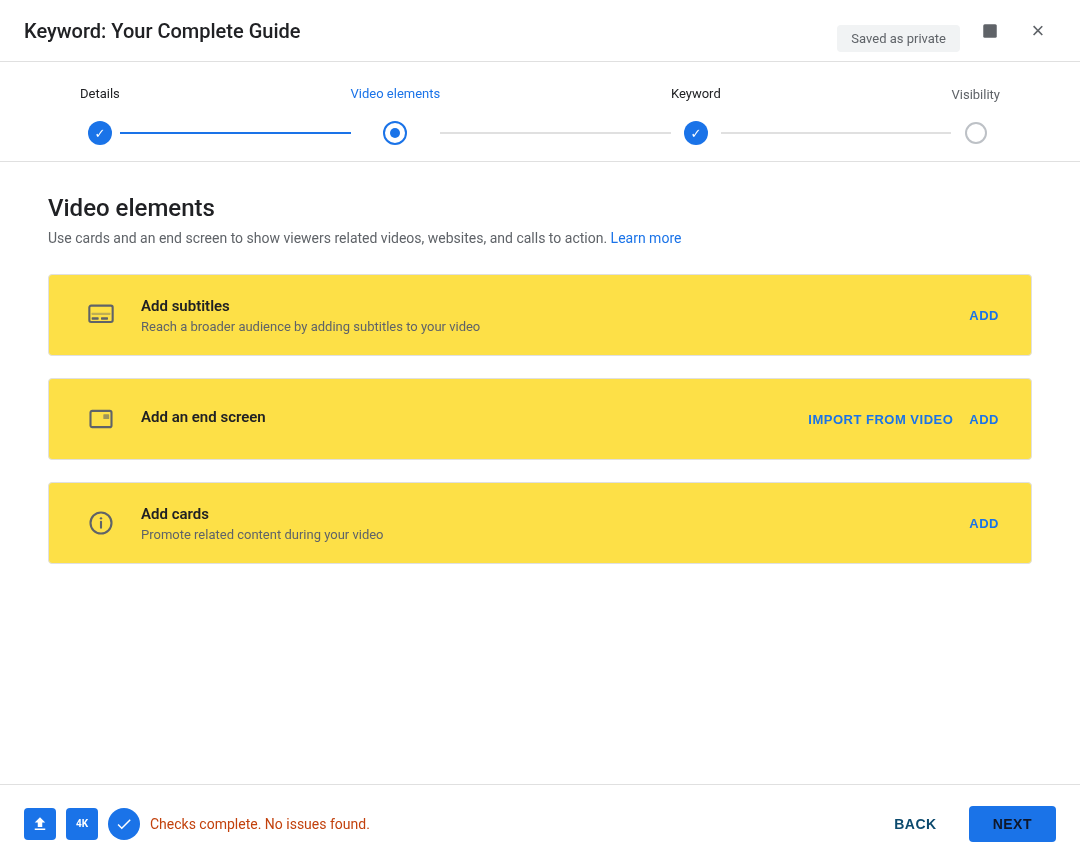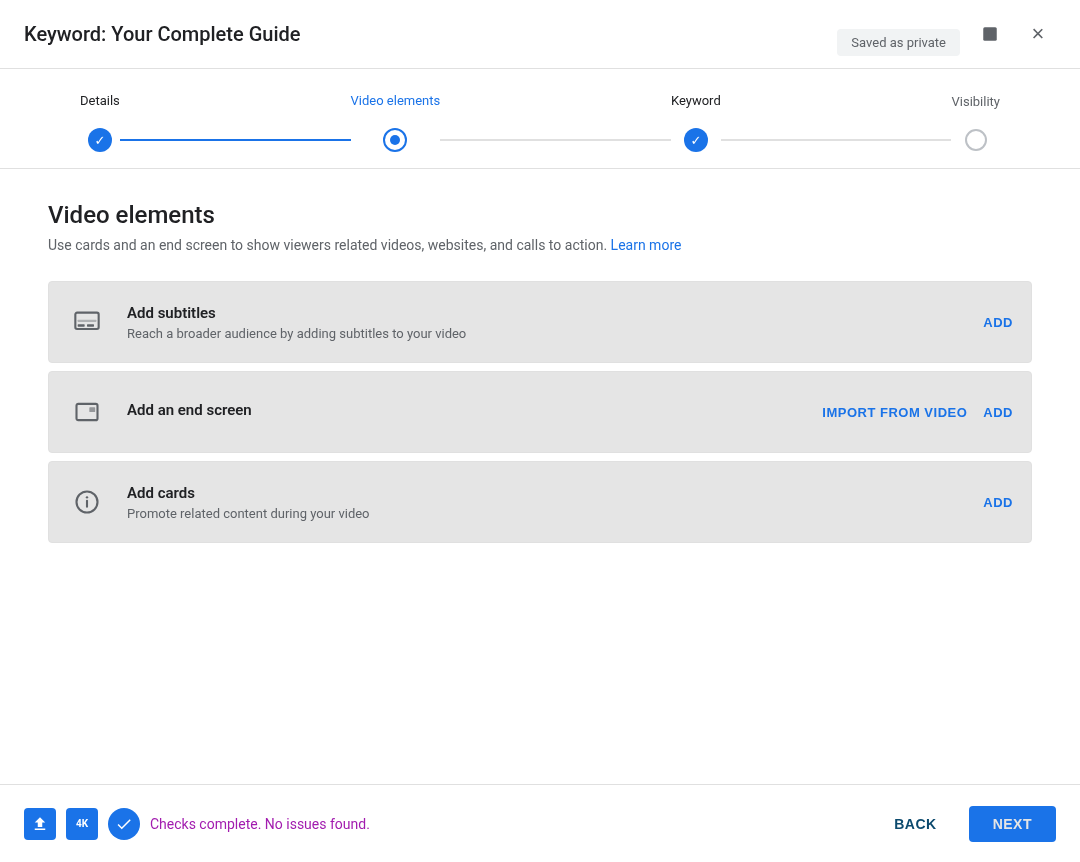--- a/index.html
+++ b/index.html
@@ -13,21 +13,21 @@
       flex-direction: column;
     }
 
     
     .header {
       display: flex;
       align-items: center;
       justify-content: space-between;
       padding: 16px 24px;
       border-bottom: 1px solid #e0e0e0;
-      height: 69px;
+      height: 62px;
     }
     .header-title {
       font-size: 20px;
       font-weight: 500;
       color: #202124;
     }
     .header-right {
       display: flex;
       align-items: center;
       gap: 12px;
@@ -139,27 +139,27 @@
       color: #5f6368;
       margin-bottom: 28px;
     }
     .page-description a {
       color: #1a73e8;
       text-decoration: none;
     }
 
     
     .element-card {
-      background: #e5e5e5;
+      background: #fde047;
       border: 1px solid #e0e0e0;
       border-radius: 4px;
-      padding: 20px 18px;
-      display: flex;
-      align-items: center;
-      margin-bottom: 8px;
+      padding: 20px 32px;
+      display: flex;
+      align-items: center;
+      margin-bottom: 22px;
     }
     .card-icon {
       width: 40px;
       height: 40px;
       display: flex;
       align-items: center;
       justify-content: center;
       margin-right: 20px;
       flex-shrink: 0;
       color: #5f6368;
@@ -212,41 +212,41 @@
       display: flex;
       align-items: center;
       justify-content: center;
       border-radius: 4px;
     }
     .footer-icon.upload { background: #1a73e8; color: #fff; }
     .footer-icon.hd { background: #1a73e8; color: #fff; font-size: 10px; font-weight: 700; border-radius: 4px; }
     .footer-icon.check { background: #1a73e8; color: #fff; border-radius: 50%; }
     .footer-status {
       font-size: 14px;
-      color: #a21caf;
+      color: #c2410c;
     }
     .footer-right {
       display: flex;
       align-items: center;
       gap: 16px;
     }
     .btn-back {
       font-size: 14px;
       font-weight: 600;
       color: #0c4a6e;
       background: none;
       border: none;
       cursor: pointer;
       letter-spacing: 0.5px;
       padding: 8px 16px;
     }
     .btn-next {
       font-size: 14px;
       font-weight: 600;
-      color: #e5e5e5;
+      color: #0f172a;
       background: #1a73e8;
       border: none;
       border-radius: 4px;
       cursor: pointer;
       padding: 10px 24px;
       letter-spacing: 0.5px;
     }
 
     .checkmark {
       font-size: 13px;

